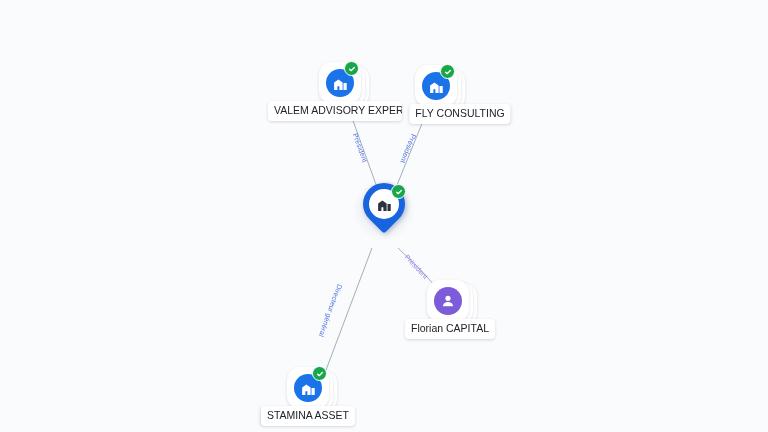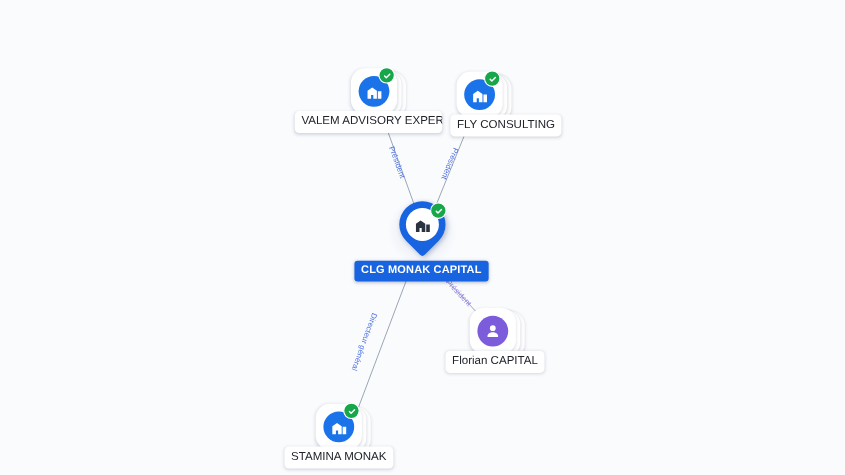--- a/index.html
+++ b/index.html
@@ -257,21 +257,20 @@
           <path fill="#2b3240" d="M16.2 21V11.3h4.6V21h-4.6zm1.1-7.3h2.4v1.5h-2.4v-1.5zm0 3h2.4v1.5h-2.4v-1.5z"></path>
         </svg>
       </div>
       <div class="pin-verified">
         <svg width="8" height="8" viewBox="0 0 24 24" aria-hidden="true">
           <path fill="none" stroke="#ffffff" stroke-width="4" stroke-linecap="round" stroke-linejoin="round" d="M5 12.5l4.5 4.5L19 7.5"></path>
         </svg>
       </div>
     </div>
   </div>
-  <div class="caption primary" style="left:383px; top:237px;">CLG MONAK CAPITAL</div>
 
   <div class="node" style="left:449px; top:302px;">
     <div class="card-stack">
       <div class="sheet s3"></div>
       <div class="sheet s2"></div>
       <div class="sheet s1"></div>
       <div class="icon-disc person">
         <svg width="16" height="16" viewBox="0 0 24 24" aria-hidden="true">
           <circle cx="12" cy="8" r="3.9" fill="#ffffff"></circle>
           <path fill="#ffffff" d="M12 13.4c-4 0-7.2 2.3-7.2 5.1V20h14.4v-1.5c0-2.8-3.2-5.1-7.2-5.1z"></path>
@@ -292,15 +291,15 @@
           <path fill="#ffffff" d="M16.2 21V11.3h4.6V21h-4.6zm1.1-7.3h2.4v1.5h-2.4v-1.5zm0 3h2.4v1.5h-2.4v-1.5z"></path>
         </svg>
       </div>
       <div class="verified">
         <svg width="8" height="8" viewBox="0 0 24 24" aria-hidden="true">
           <path fill="none" stroke="#ffffff" stroke-width="4" stroke-linecap="round" stroke-linejoin="round" d="M5 12.5l4.5 4.5L19 7.5"></path>
         </svg>
       </div>
     </div>
   </div>
-  <div class="caption" style="left:308px; top:406px;">STAMINA MONAK</div>
+  <div class="caption" style="left:308px; top:406px;">STAMINA ASSET</div>
 
 </div>
 
 </body></html>

